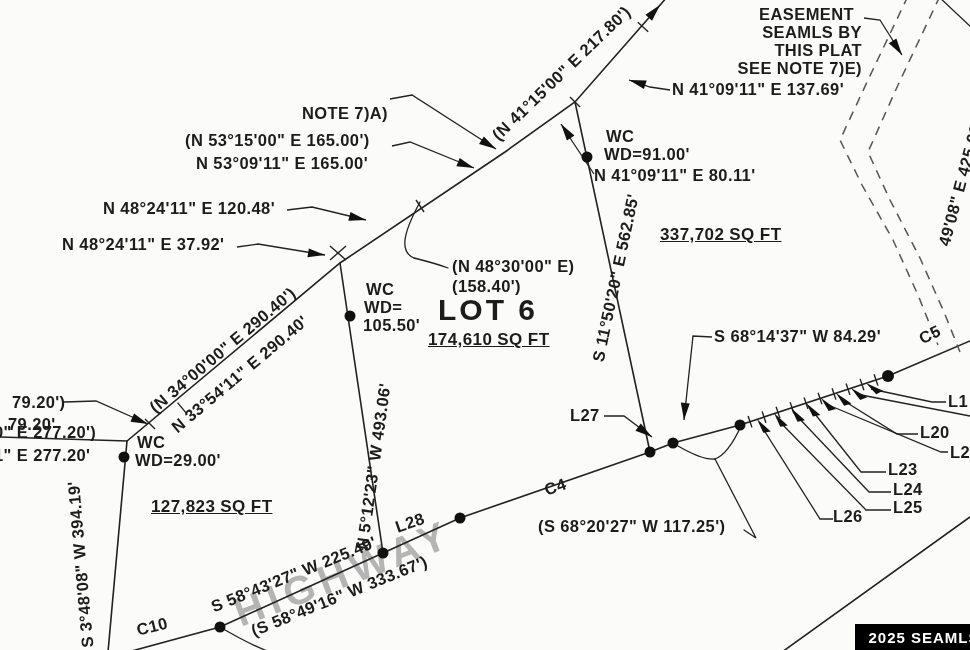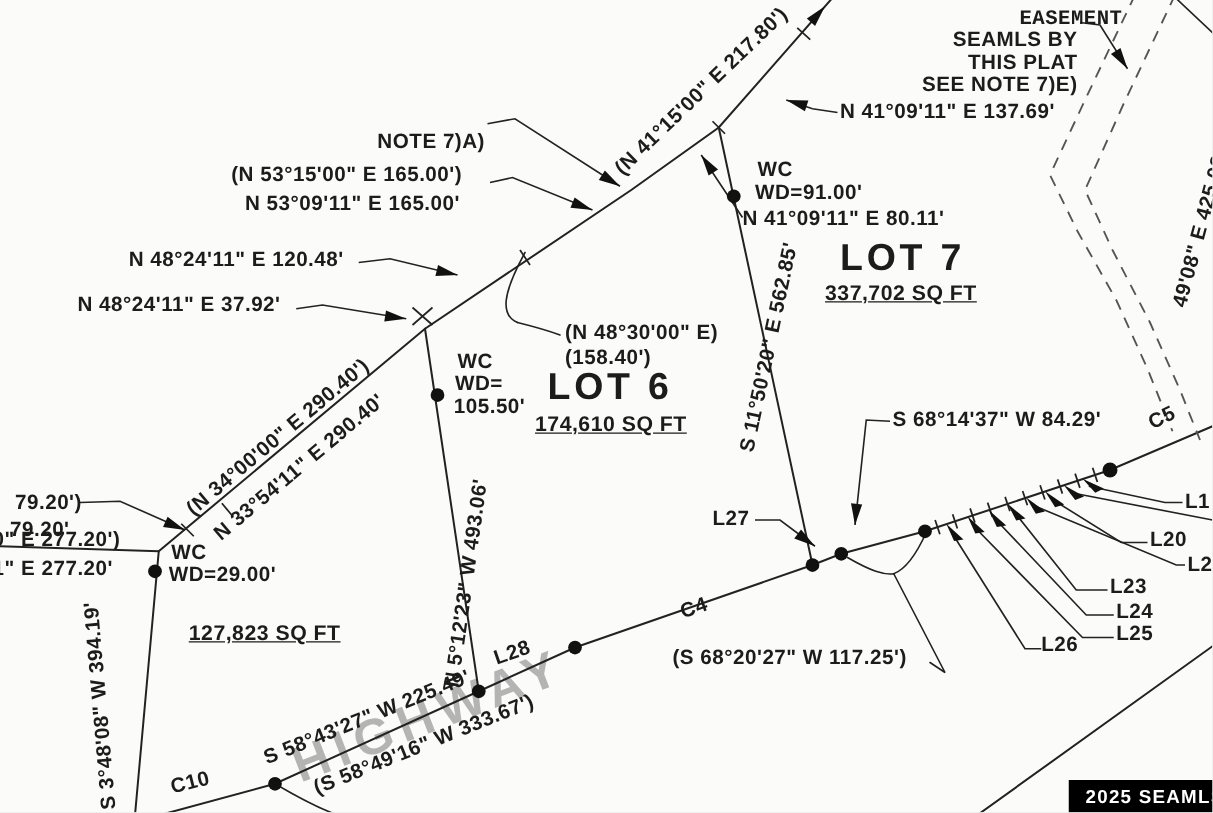--- a/index.html
+++ b/index.html
@@ -151,21 +151,21 @@
       <circle cx="460" cy="518" r="5.5"></circle>
       <circle cx="650" cy="452" r="5.5"></circle>
       <circle cx="673" cy="443" r="5.5"></circle>
       <circle cx="740" cy="425" r="5.5"></circle>
       <circle cx="888" cy="376" r="6"></circle>
     </g>
   </svg>
 
   <div class="lbl ra" style="left:238px;top:104px;">NOTE 7)A)</div>
 
-  <div class="lbl rb" style="left:766px;top:5px;font-family:Liberation Mono, monospace;">EASEMENT</div>
+  <div class="lbl rb" style="left:722px;top:5px;">EASEMENT</div>
   <div class="lbl rb" style="left:730px;top:23px;">SEAMLS BY</div>
   <div class="lbl rb" style="left:730px;top:41px;">THIS PLAT</div>
   <div class="lbl rb" style="left:730px;top:59px;text-align:right;">SEE NOTE 7)E)</div>
 
   <div class="lbl" style="left:185px;top:131px;">(N 53°15'00" E  165.00')</div>
   <div class="lbl" style="left:196px;top:154px;">N 53°09'11" E  165.00'</div>
 
   <div class="lbl" style="left:103px;top:199px;">N 48°24'11" E  120.48'</div>
   <div class="lbl" style="left:62px;top:235px;">N 48°24'11" E  37.92'</div>
 
@@ -182,21 +182,20 @@
   <div class="lbl" style="left:452px;top:257px;">(N 48°30'00" E)</div>
   <div class="lbl" style="left:452px;top:277px;">(158.40')</div>
 
   <div class="lbl" style="left:366px;top:280px;">WC</div>
   <div class="lbl" style="left:364px;top:298px;">WD=</div>
   <div class="lbl" style="left:363px;top:316px;">105.50'</div>
 
   <div class="lbl lotarea" style="left:151px;top:497px;">127,823 SQ FT</div>
   <div class="lbl lotname" style="left:438px;top:293px;">LOT 6</div>
   <div class="lbl lotarea" style="left:428px;top:330px;">174,610 SQ FT</div>
-  <div class="lbl lotname" style="left:672px;top:190px;">LOT 7</div>
   <div class="lbl lotarea" style="left:660px;top:225px;">337,702 SQ FT</div>
 
   <div class="lbl r78" style="left:598px;top:352px;">S 11°50'20" E  562.85'</div>
   <div class="lbl r82" style="left:362px;top:540px;">N 5°12'23" W  493.06'</div>
   <div class="lbl r95" style="left:88px;top:638px;">S 3°48'08" W  394.19'</div>
 
   <div class="lbl" style="left:714px;top:327px;">S 68°14'37" W  84.29'</div>
   <div class="lbl" style="left:538px;top:517px;">(S 68°20'27" W  117.25')</div>
 
   <div class="lbl r22" style="left:212px;top:598px;">S 58°43'27" W  225.49'</div>

